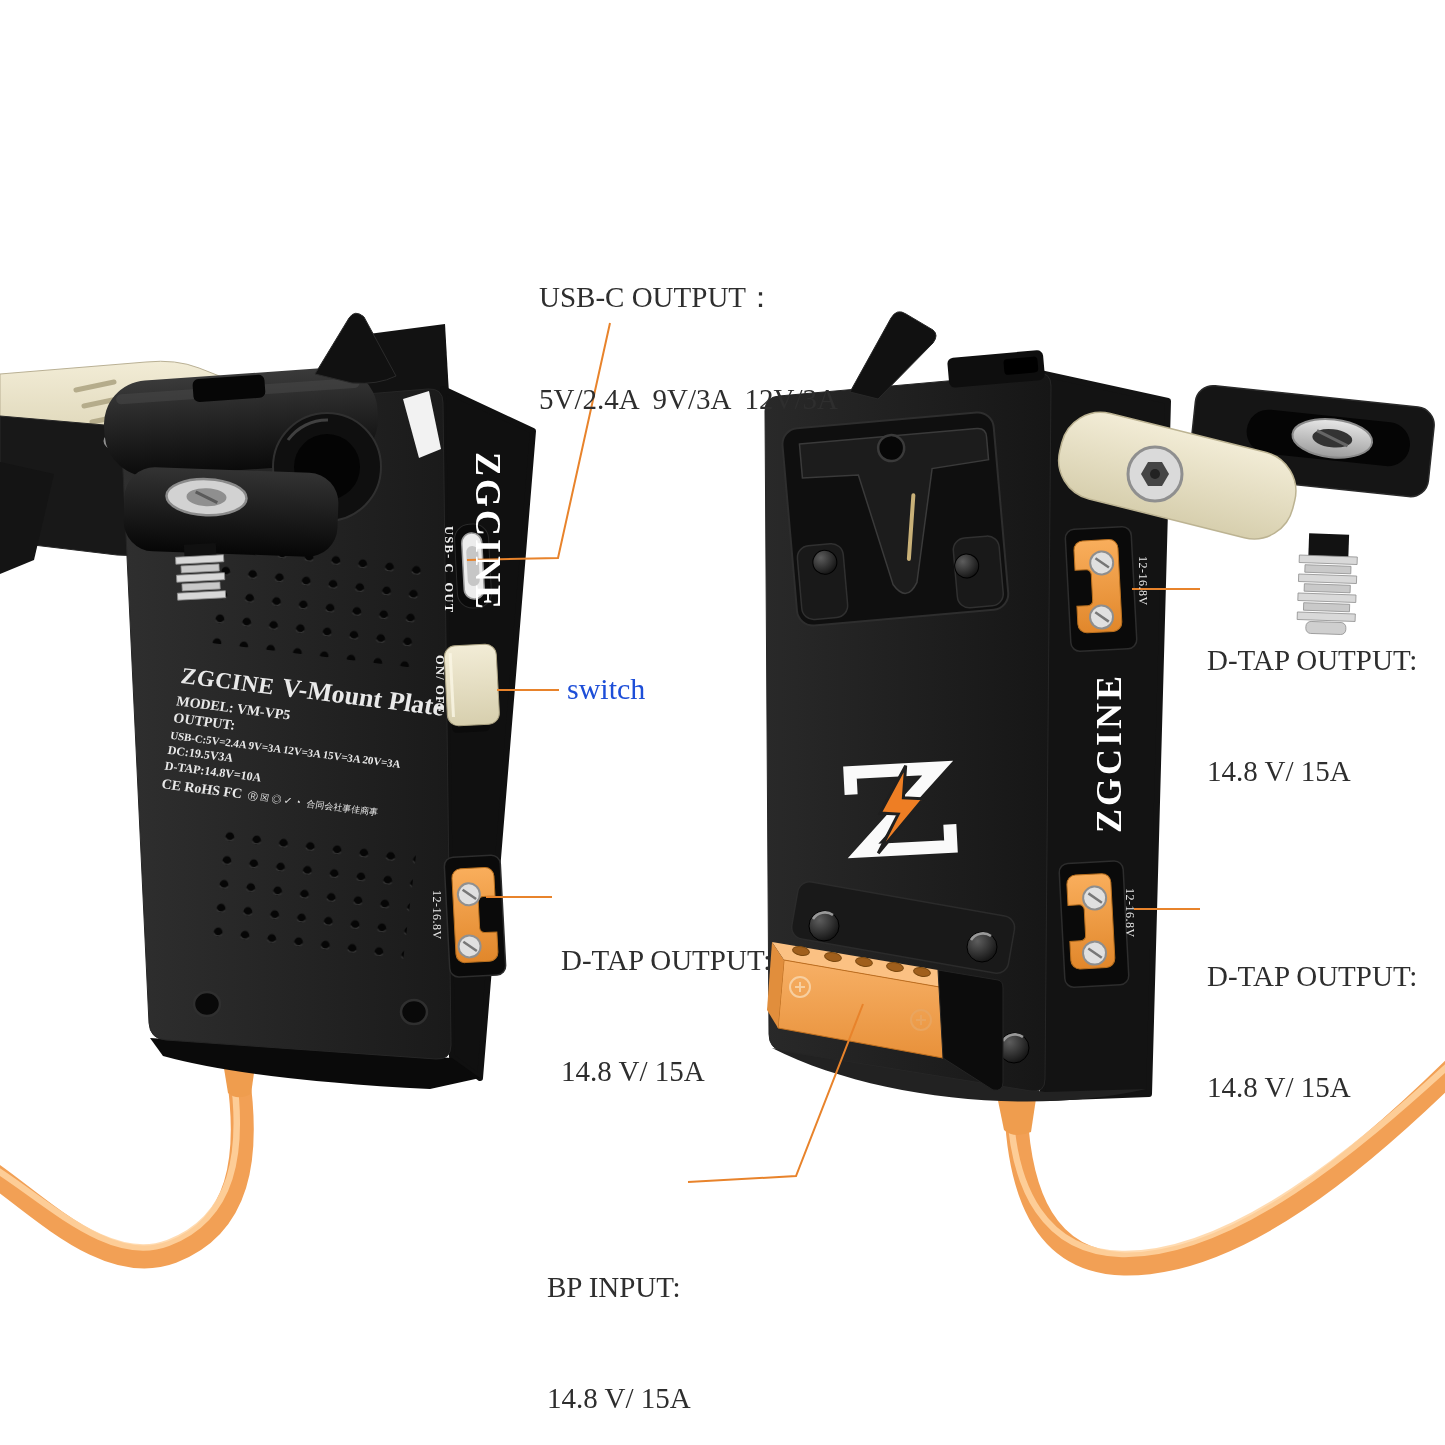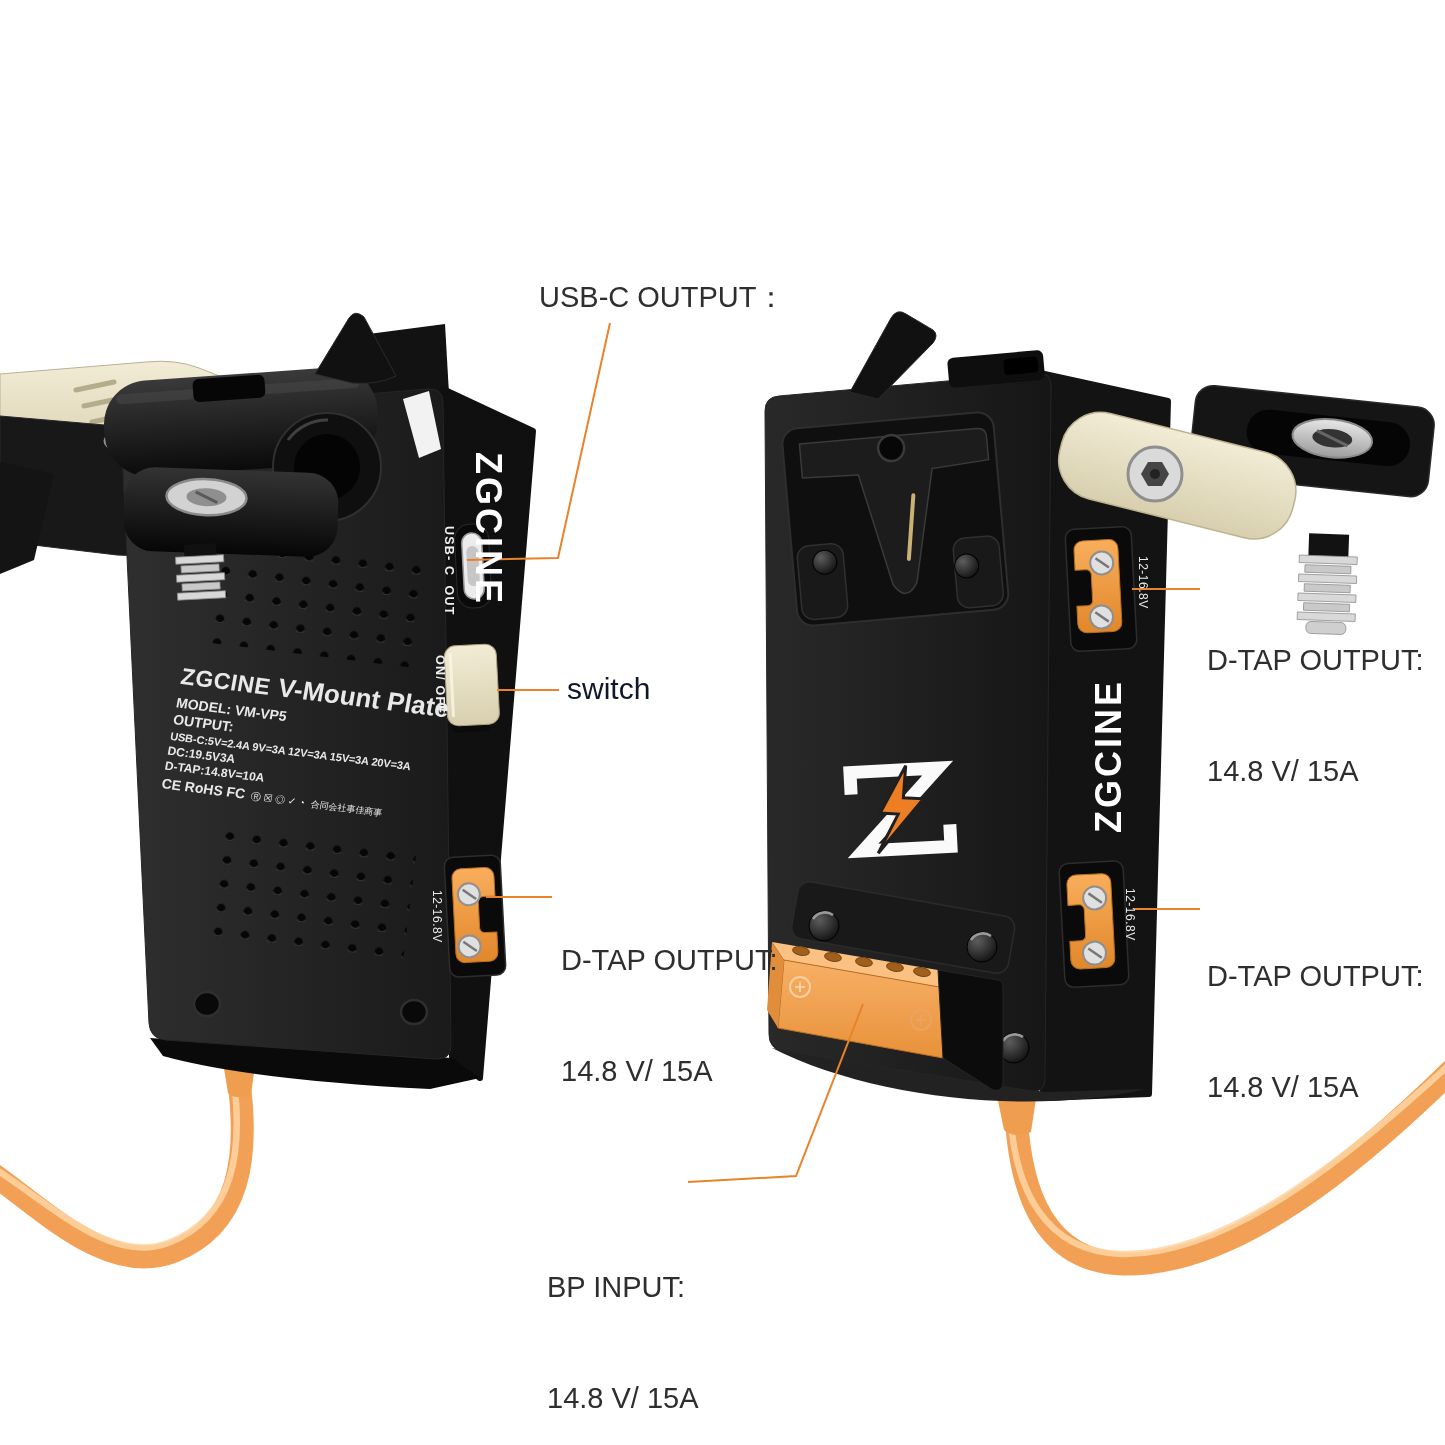--- a/index.html
+++ b/index.html
@@ -1,23 +1,23 @@
 <!DOCTYPE html>
 <html><head>
 <meta charset="utf-8">
 <style>
   html,body{margin:0;padding:0;background:#ffffff;}
   .canvas{position:relative;width:1445px;height:1445px;background:#ffffff;overflow:hidden;
-          font-family:Liberation Sans, sans-serif;}
+          font-family:Liberation Serif, serif;}
   svg.scene{position:absolute;left:0;top:0;display:block;}
 
   
   .ann{position:absolute;color:#2e2e2e;font-size:29px;line-height:34px;white-space:pre;}
   .ann.two{line-height:37px;}
-  .ann-switch{position:absolute;color:#0f172a;font-size:30px;white-space:pre;}
+  .ann-switch{position:absolute;color:#1d4ed8;font-size:30px;white-space:pre;}
 
   
   .vlabel{position:absolute;transform-origin:0 0;white-space:pre;color:#f0f0f0;}
   .rot90{transform:rotate(90deg);}
   .rotm90{transform:rotate(-90deg);}
   .brandside{font-weight:700;font-size:36px;letter-spacing:3px;color:#ffffff;}
   .sidesmall{font-weight:700;font-size:12.5px;letter-spacing:1.2px;color:#f0f0f0;}
   .sidetiny{font-weight:400;font-size:12px;letter-spacing:0.5px;color:#e9e9e9;}
 
   
@@ -290,20 +290,21 @@
     <path d="M559,690 L497,690"></path>
     <path d="M552,897 L486,897"></path>
     <path d="M1200,589 L1132,589"></path>
     <path d="M1200,909 L1134,909"></path>
     <path d="M688,1182 L796,1176 L863,1004"></path>
   </g>
 </svg>
 
   <div class="ann" style="left:539px;top:212px">
     <div>USB-C OUTPUT：</div>
+    <div>5V/2.4A  9V/3A  12V/3A</div>
   </div>
 
   <div class="ann-switch" style="left:567px;top:672px">switch</div>
 
   <div class="ann two" style="left:561px;top:868px">
     <div>D-TAP OUTPUT:</div>
     <div>14.8 V/ 15A</div>
   </div>
 
   <div class="ann two" style="left:1207px;top:568px">

